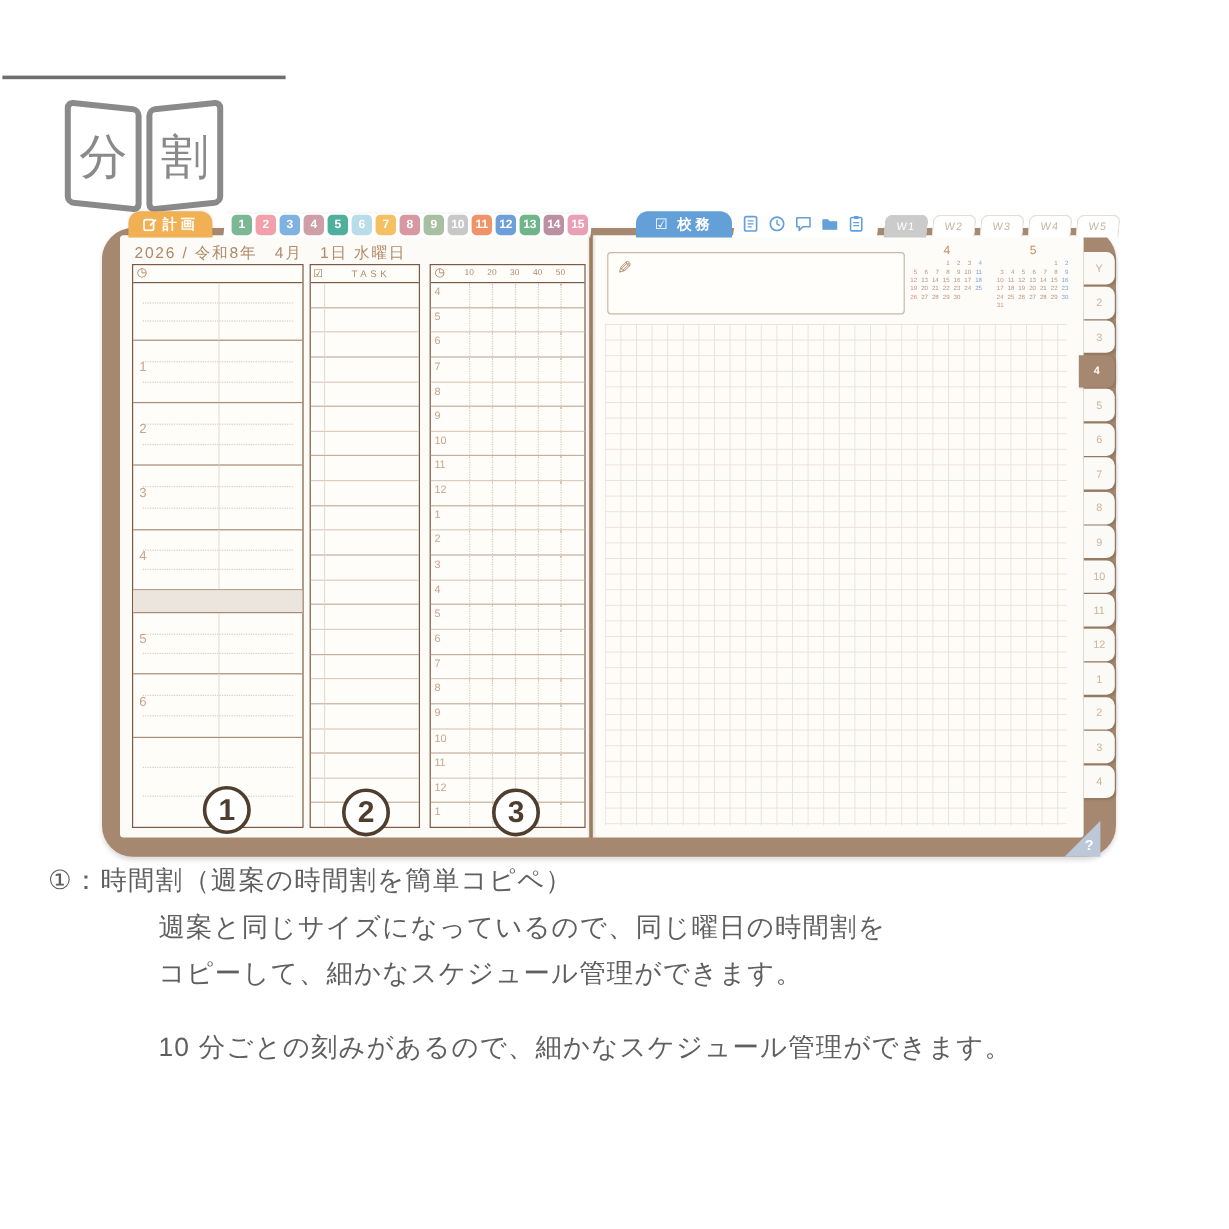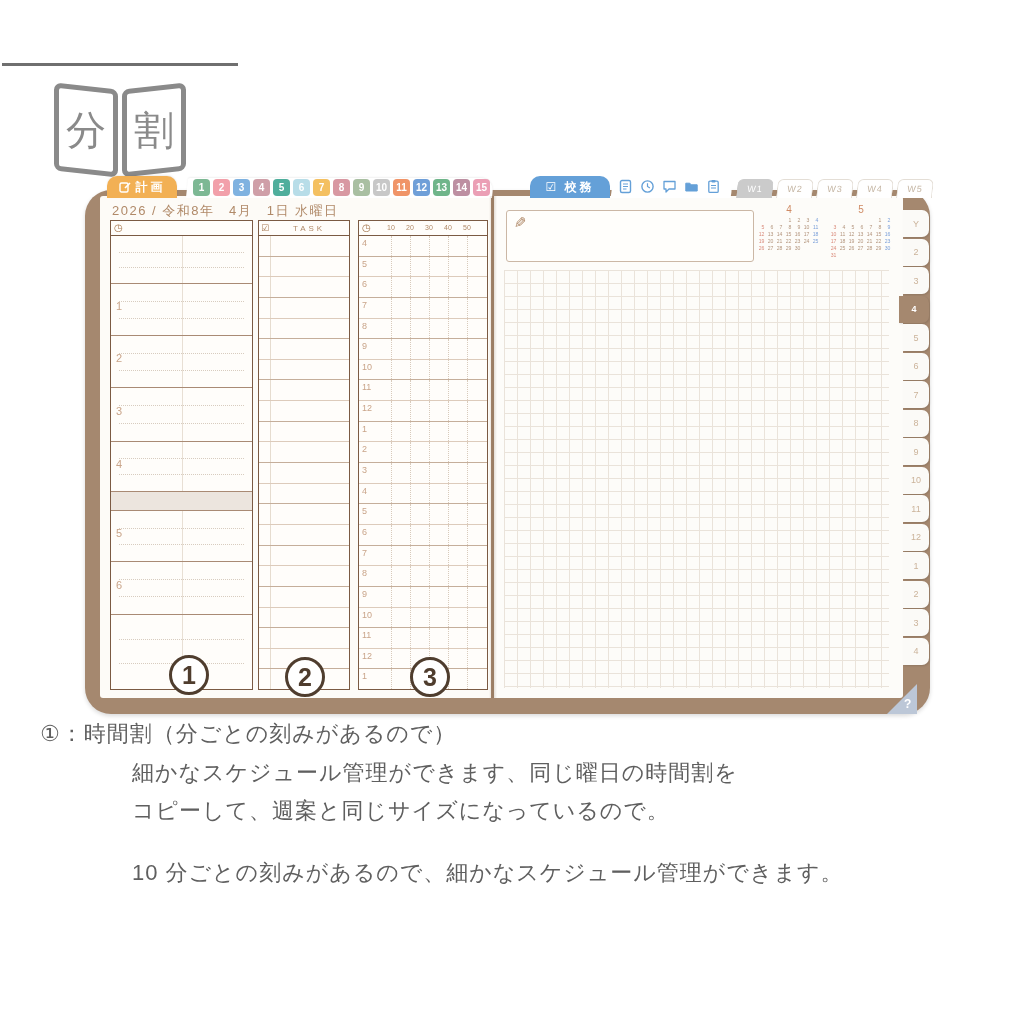--- a/index.html
+++ b/index.html
@@ -705,23 +705,23 @@
         <div class="side-tab">4</div>
       </div>
 
     <div class="help-corner">
       <span class="help-q">?</span>
     </div>
   </div>
 
   <div class="descriptions" id="descBlocks">
       <div class="desc-block">
-        <div class="desc-title">①：時間割（分ごとの刻みがあるので）</div>
-        <div class="desc-line">細かなスケジュール管理ができます、同じ曜日の時間割を</div>
-        <div class="desc-line">コピーして、週案と同じサイズになっているので。</div>
+        <div class="desc-title">①：時間割（週案の時間割を簡単コピペ）</div>
+        <div class="desc-line">週案と同じサイズになっているので、同じ曜日の時間割を</div>
+        <div class="desc-line">コピーして、細かなスケジュール管理ができます。</div>
       </div>
       <div class="desc-block">
       </div>
       <div class="desc-block">
         <div class="desc-line">10 分ごとの刻みがあるので、細かなスケジュール管理ができます。</div>
       </div>
     </div>
 
 </div>
 

